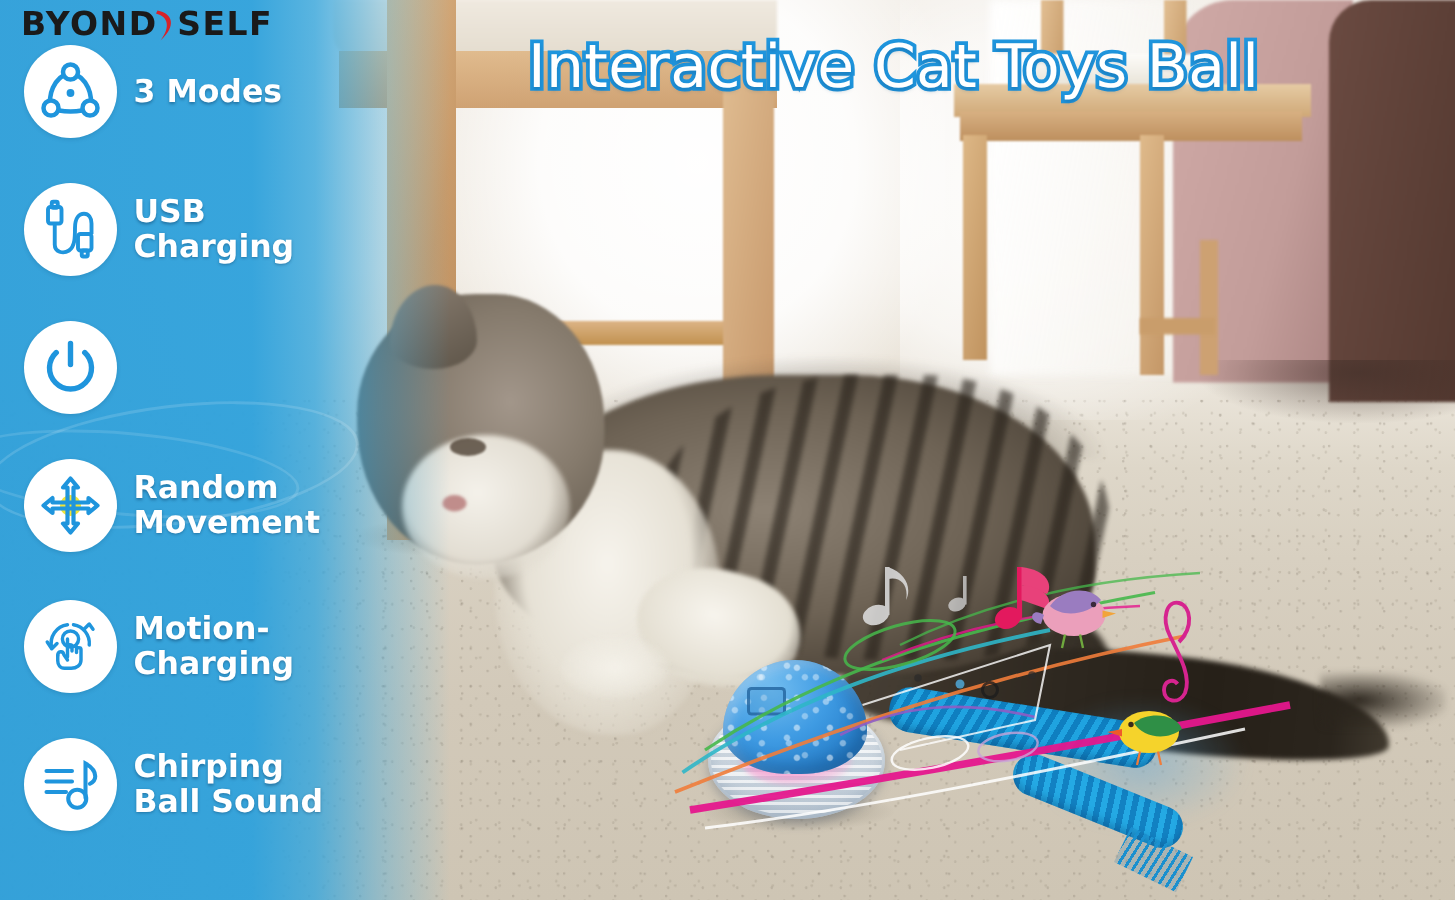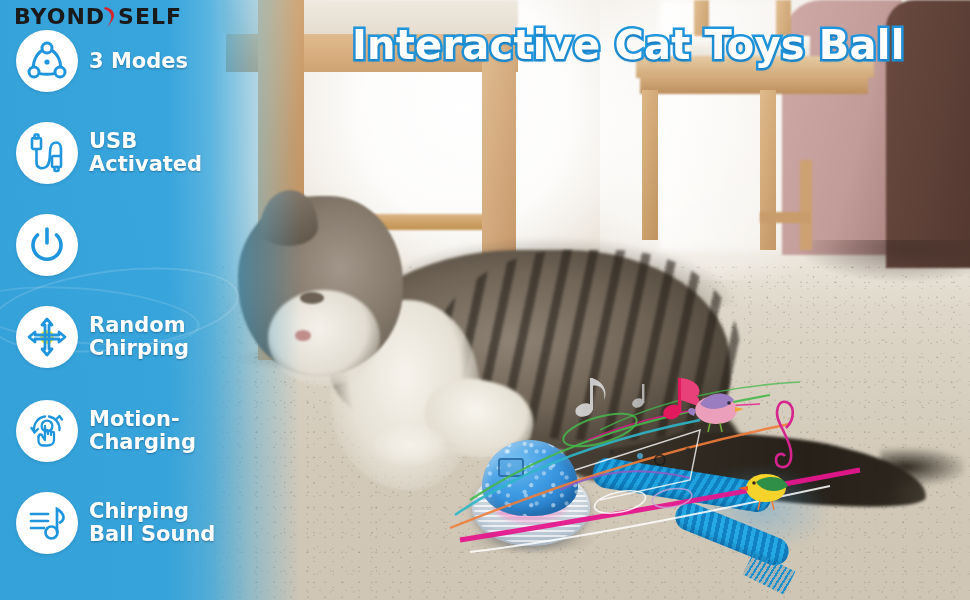--- a/index.html
+++ b/index.html
@@ -327,21 +327,21 @@
   .logo .swoosh {
     display:inline-block; width:15px; height:22px;
     margin:0 0px 0 -2px;
     position:relative;
   }
   .logo .swoosh svg { display:block; }
 
   
   .headline {
     position:absolute; left:352px; top:22px;
-    font-size:40px; font-weight:bold;
+    font-size:40px; font-weight:normal;
     font-family:"DejaVu Sans", sans-serif;
     color:#ffffff;
     letter-spacing:.2px;
     white-space:nowrap;
     -webkit-text-stroke:5px #1f95dd;
     paint-order:stroke fill;
     text-shadow:0 2px 3px rgba(20,80,130,.35);
   }
 
   
@@ -532,21 +532,21 @@
         <svg width="40" height="42" viewBox="0 0 40 42" fill="none" stroke="#1f95dd" stroke-width="2.6">
           <rect x="5" y="6" width="9" height="11" rx="1.6"></rect>
           <rect x="7.5" y="2.5" width="4" height="4" rx="1"></rect>
           <path d="M9.5 17 L 9.5 31 C 9.5 36, 15 37.5, 19 35 C 23 32.5, 23 26, 23 20 C 23 13, 26 10.5, 29 10.5"></path>
           <rect x="25" y="24" width="9" height="11" rx="1.6"></rect>
           <rect x="27.5" y="35" width="4" height="4" rx="1"></rect>
           <path d="M29 10.5 C 32 10.5, 34 13, 34 17 L 34 24"></path>
         </svg>
       </div>
       <div class="f-label">USB
-Activated</div>
+Charging</div>
     </div>
 
     <div class="feature f3">
       <div class="f-icon">
         <svg width="40" height="40" viewBox="0 0 40 40" fill="none" stroke="#1f95dd" stroke-width="3.6" stroke-linecap="round">
           <path d="M10.5 10 A 14 14 0 1 0 29.5 10"></path>
           <path d="M20 4 L 20 18"></path>
         </svg>
       </div>
     </div>
@@ -557,21 +557,21 @@
           <circle cx="21" cy="21" r="7" fill="#f2e436"></circle>
           <g fill="none" stroke="#1f95dd" stroke-width="2.8" stroke-linejoin="round">
             <path d="M21 3 L 26 9 L 23 9 L 23 19 L 19 19 L 19 9 L 16 9 Z"></path>
             <path d="M21 39 L 16 33 L 19 33 L 19 23 L 23 23 L 23 33 L 26 33 Z"></path>
             <path d="M3 21 L 9 16 L 9 19 L 19 19 L 19 23 L 9 23 L 9 26 Z"></path>
             <path d="M39 21 L 33 26 L 33 23 L 23 23 L 23 19 L 33 19 L 33 16 Z"></path>
           </g>
         </svg>
       </div>
       <div class="f-label">Random
-Chirping</div>
+Movement</div>
     </div>
 
     <div class="feature f5">
       <div class="f-icon">
         <svg width="42" height="42" viewBox="0 0 42 42" fill="none" stroke="#1f95dd" stroke-width="2.3" stroke-linecap="round" stroke-linejoin="round">
           <path d="M8.5 22 A 12.5 12.5 0 0 1 19 6.5"></path>
           <path d="M5.5 18 L 8.5 22.5 L 12 19"></path>
           <path d="M33.5 20 A 12.5 12.5 0 0 0 23 6.5"></path>
           <path d="M30.5 9 L 33.5 6 L 36 9.5"></path>
           <circle cx="21" cy="16" r="5.4"></circle>

